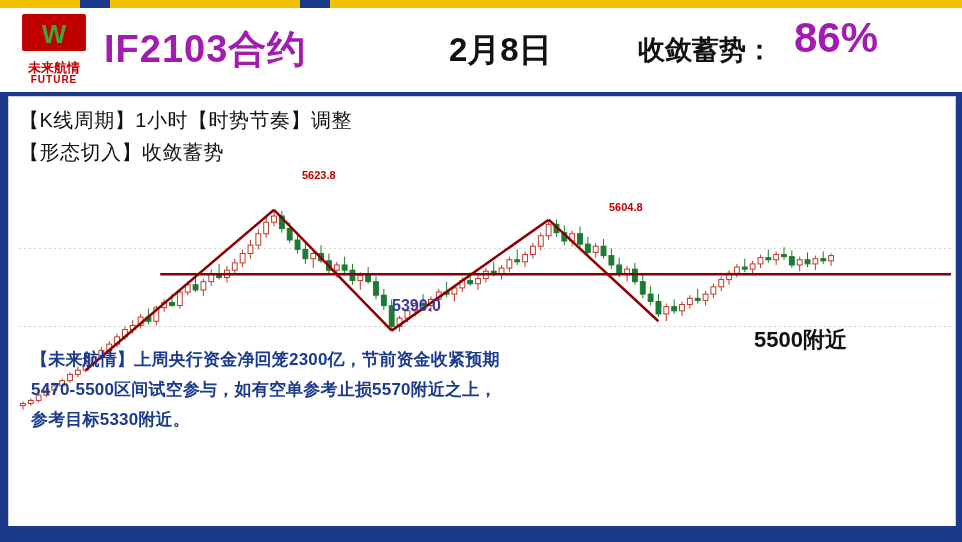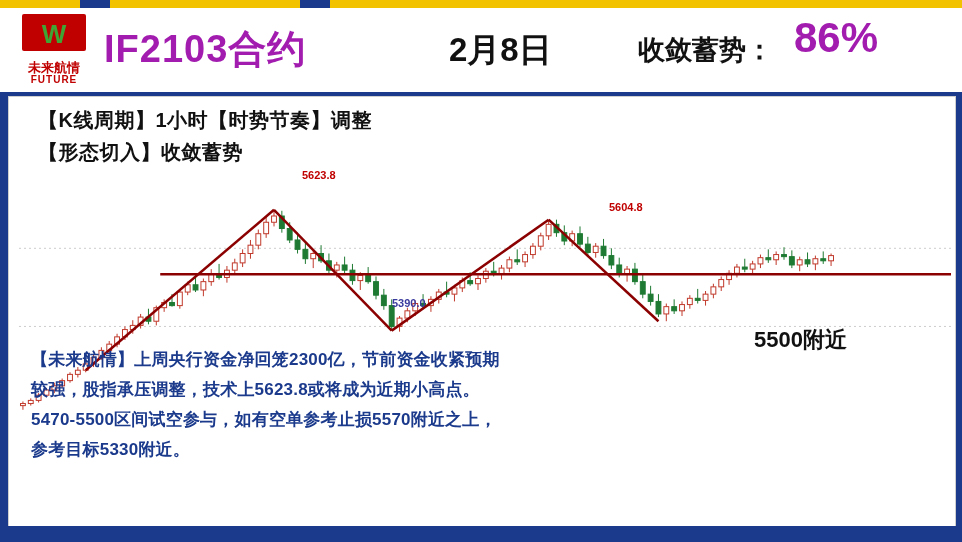--- a/index.html
+++ b/index.html
@@ -54,39 +54,39 @@
     color:#a21caf;font-size:42px;font-weight:bold;
   }
 
   
   .panel{
     position:absolute;left:8px;top:96px;width:946px;height:430px;
     background:#ffffff;border:1px solid #cfcfcf;
   }
 
   .note-line{
-    position:absolute;left:29px;color:#111111;font-size:20px;font-weight:bold;
+    position:absolute;left:10px;color:#111111;font-size:20px;font-weight:normal;
     letter-spacing:0.5px;
   }
   .note-1{top:10px;}
   .note-2{top:42px;}
 
   
   .chart{
     position:absolute;left:0px;top:76px;width:946px;height:250px;
   }
   .chart svg{display:block;}
 
   
   .c-label{position:absolute;font-weight:bold;color:#111;}
   .lbl-5500{left:745px;top:152px;font-size:22px;text-align:center;}
   .lbl-5400{left:575px;top:212px;font-size:22px;}
   .lbl-peak1{left:293px;top:-4px;font-size:11px;color:#c00000;font-weight:bold;}
   .lbl-peak2{left:600px;top:12px;font-size:11px;color:#c00000;font-weight:bold;margin-top:16px;}
-  .lbl-low1{left:383px;top:124px;font-size:11px;color:#3a3a9e;font-weight:bold;}
+  .lbl-low1{left:383px;top:124px;font-size:16px;color:#3a3a9e;font-weight:bold;}
 
   
   .comment{
     position:absolute;left:22px;top:248px;width:900px;
     color:#1b3a8c;font-size:17px;font-weight:bold;line-height:30px;
     letter-spacing:0.2px;
   }
   .comment div{white-space:pre;}
 
   
@@ -343,21 +343,20 @@
         </svg>
 
       <div class="c-label lbl-5500">5500附近</div>
       <div class="c-label lbl-peak1">5623.8</div>
       <div class="c-label lbl-peak2">5604.8</div>
       <div class="c-label lbl-low1">5390.0</div>
     </div>
 
     <div class="comment">
       <div>【未来航情】上周央行资金净回笼2300亿，节前资金收紧预期</div>
-      <div>较强，股指承压调整，技术上5623.8或将成为近期小高点。</div>
       <div>5470-5500区间试空参与，如有空单参考止损5570附近之上，</div>
       <div>参考目标5330附近。</div>
     </div>
 
   </div>
 
   <div class="bottom"></div>
 </div>
 
 </body></html>

